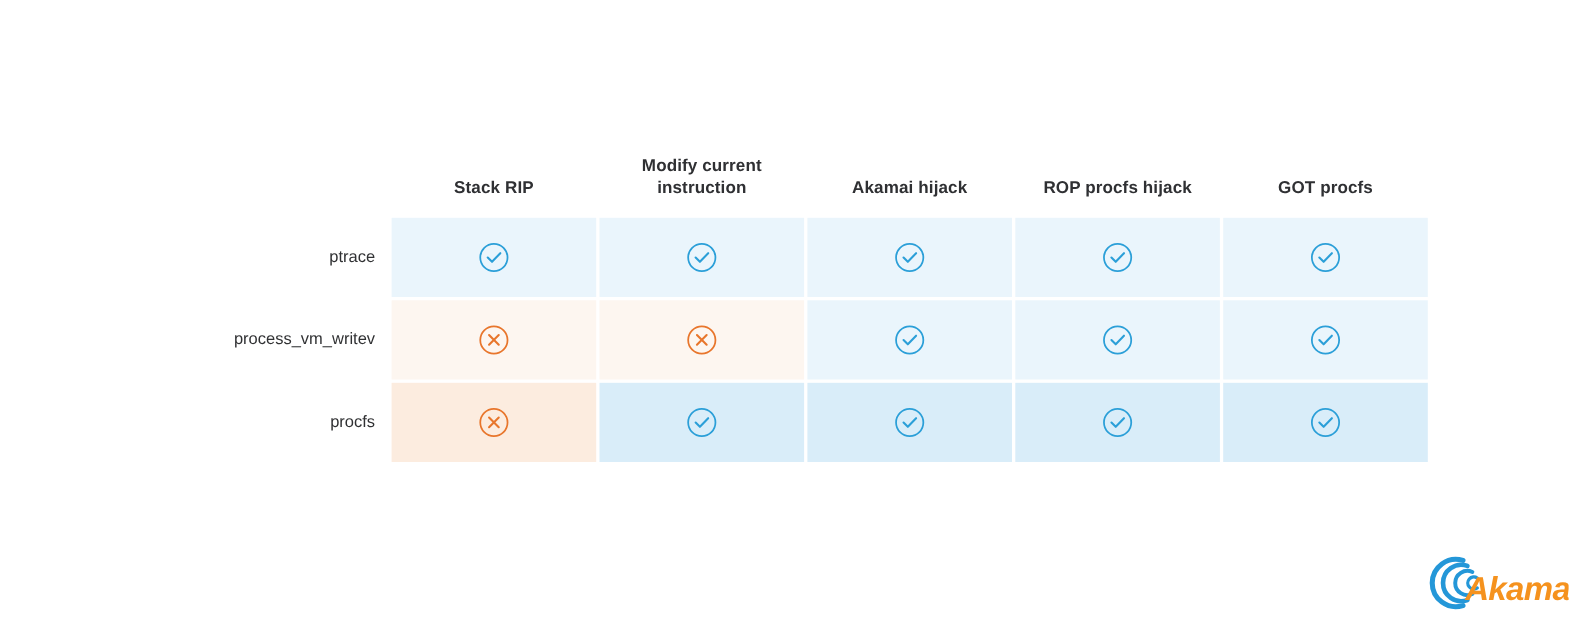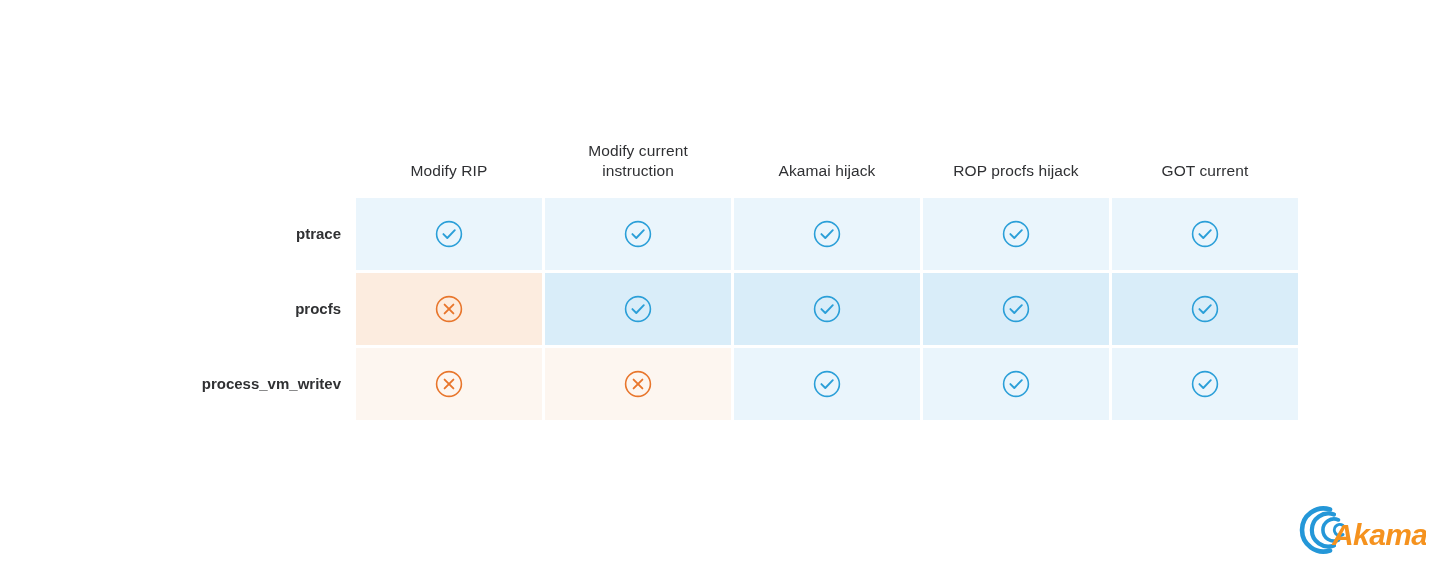--- a/index.html
+++ b/index.html
@@ -35,36 +35,36 @@
   .rowhead-col {
     width: 170px;
   }
 
   th.col-head {
     width: 174px;
     padding: 0 6px 14px 6px;
     vertical-align: bottom;
     text-align: center;
     font-size: 15.5px;
-    font-weight: normal;
+    font-weight: bold;
     color: #2f3033;
     line-height: 1.28;
     letter-spacing: .1px;
   }
 
   th.corner-head {
     padding: 0;
     background: transparent;
   }
 
   td.row-head {
     text-align: right;
     padding-right: 12px;
     font-size: 15px;
-    font-weight: bold;
+    font-weight: normal;
     color: #303133;
     white-space: nowrap;
     background: transparent;
     vertical-align: middle;
   }
 
   td.cell {
     height: 72px;
     text-align: center;
     vertical-align: middle;
@@ -107,37 +107,60 @@
       <col class="rowhead-col">
       <col>
         <col>
         <col>
         <col>
         <col>
     </colgroup>
     <thead>
       <tr>
         <th class="corner-head"></th>
-        <th class="col-head">Modify RIP</th>
+        <th class="col-head">Stack RIP</th>
         <th class="col-head">Modify current instruction</th>
         <th class="col-head">Akamai hijack</th>
         <th class="col-head">ROP procfs hijack</th>
-        <th class="col-head">GOT current</th>
+        <th class="col-head">GOT procfs</th>
       </tr>
     </thead>
     <tbody id="matrix-body">
         <tr>
           <td class="row-head">ptrace</td>
           <td class="cell tint-blue-light"><span class="status-icon"><svg width="30" height="30" viewBox="0 0 30 30">
                 <circle cx="15" cy="15" r="12.4" fill="none" stroke="#2b9fd8" stroke-width="1.6"></circle>
                 <path d="M9.4 15.1 L13.3 19 L20.8 11.2" fill="none" stroke="#2b9fd8" stroke-width="1.9" stroke-linecap="round" stroke-linejoin="round"></path>
               </svg></span></td>
           <td class="cell tint-blue-light"><span class="status-icon"><svg width="30" height="30" viewBox="0 0 30 30">
                 <circle cx="15" cy="15" r="12.4" fill="none" stroke="#2b9fd8" stroke-width="1.6"></circle>
                 <path d="M9.4 15.1 L13.3 19 L20.8 11.2" fill="none" stroke="#2b9fd8" stroke-width="1.9" stroke-linecap="round" stroke-linejoin="round"></path>
+              </svg></span></td>
+          <td class="cell tint-blue-light"><span class="status-icon"><svg width="30" height="30" viewBox="0 0 30 30">
+                <circle cx="15" cy="15" r="12.4" fill="none" stroke="#2b9fd8" stroke-width="1.6"></circle>
+                <path d="M9.4 15.1 L13.3 19 L20.8 11.2" fill="none" stroke="#2b9fd8" stroke-width="1.9" stroke-linecap="round" stroke-linejoin="round"></path>
+              </svg></span></td>
+          <td class="cell tint-blue-light"><span class="status-icon"><svg width="30" height="30" viewBox="0 0 30 30">
+                <circle cx="15" cy="15" r="12.4" fill="none" stroke="#2b9fd8" stroke-width="1.6"></circle>
+                <path d="M9.4 15.1 L13.3 19 L20.8 11.2" fill="none" stroke="#2b9fd8" stroke-width="1.9" stroke-linecap="round" stroke-linejoin="round"></path>
+              </svg></span></td>
+          <td class="cell tint-blue-light"><span class="status-icon"><svg width="30" height="30" viewBox="0 0 30 30">
+                <circle cx="15" cy="15" r="12.4" fill="none" stroke="#2b9fd8" stroke-width="1.6"></circle>
+                <path d="M9.4 15.1 L13.3 19 L20.8 11.2" fill="none" stroke="#2b9fd8" stroke-width="1.9" stroke-linecap="round" stroke-linejoin="round"></path>
+              </svg></span></td>
+        </tr>
+        <tr>
+          <td class="row-head">process_vm_writev</td>
+          <td class="cell tint-orange-light"><span class="status-icon"><svg width="30" height="30" viewBox="0 0 30 30">
+                <circle cx="15" cy="15" r="12.4" fill="none" stroke="#e8762c" stroke-width="1.6"></circle>
+                <path d="M10.6 10.6 L19.4 19.4 M19.4 10.6 L10.6 19.4" fill="none" stroke="#e8762c" stroke-width="1.9" stroke-linecap="round"></path>
+              </svg></span></td>
+          <td class="cell tint-orange-light"><span class="status-icon"><svg width="30" height="30" viewBox="0 0 30 30">
+                <circle cx="15" cy="15" r="12.4" fill="none" stroke="#e8762c" stroke-width="1.6"></circle>
+                <path d="M10.6 10.6 L19.4 19.4 M19.4 10.6 L10.6 19.4" fill="none" stroke="#e8762c" stroke-width="1.9" stroke-linecap="round"></path>
               </svg></span></td>
           <td class="cell tint-blue-light"><span class="status-icon"><svg width="30" height="30" viewBox="0 0 30 30">
                 <circle cx="15" cy="15" r="12.4" fill="none" stroke="#2b9fd8" stroke-width="1.6"></circle>
                 <path d="M9.4 15.1 L13.3 19 L20.8 11.2" fill="none" stroke="#2b9fd8" stroke-width="1.9" stroke-linecap="round" stroke-linejoin="round"></path>
               </svg></span></td>
           <td class="cell tint-blue-light"><span class="status-icon"><svg width="30" height="30" viewBox="0 0 30 30">
                 <circle cx="15" cy="15" r="12.4" fill="none" stroke="#2b9fd8" stroke-width="1.6"></circle>
                 <path d="M9.4 15.1 L13.3 19 L20.8 11.2" fill="none" stroke="#2b9fd8" stroke-width="1.9" stroke-linecap="round" stroke-linejoin="round"></path>
               </svg></span></td>
           <td class="cell tint-blue-light"><span class="status-icon"><svg width="30" height="30" viewBox="0 0 30 30">
@@ -157,43 +180,20 @@
               </svg></span></td>
           <td class="cell tint-blue-mid"><span class="status-icon"><svg width="30" height="30" viewBox="0 0 30 30">
                 <circle cx="15" cy="15" r="12.4" fill="none" stroke="#2b9fd8" stroke-width="1.6"></circle>
                 <path d="M9.4 15.1 L13.3 19 L20.8 11.2" fill="none" stroke="#2b9fd8" stroke-width="1.9" stroke-linecap="round" stroke-linejoin="round"></path>
               </svg></span></td>
           <td class="cell tint-blue-mid"><span class="status-icon"><svg width="30" height="30" viewBox="0 0 30 30">
                 <circle cx="15" cy="15" r="12.4" fill="none" stroke="#2b9fd8" stroke-width="1.6"></circle>
                 <path d="M9.4 15.1 L13.3 19 L20.8 11.2" fill="none" stroke="#2b9fd8" stroke-width="1.9" stroke-linecap="round" stroke-linejoin="round"></path>
               </svg></span></td>
           <td class="cell tint-blue-mid"><span class="status-icon"><svg width="30" height="30" viewBox="0 0 30 30">
-                <circle cx="15" cy="15" r="12.4" fill="none" stroke="#2b9fd8" stroke-width="1.6"></circle>
-                <path d="M9.4 15.1 L13.3 19 L20.8 11.2" fill="none" stroke="#2b9fd8" stroke-width="1.9" stroke-linecap="round" stroke-linejoin="round"></path>
-              </svg></span></td>
-        </tr>
-        <tr>
-          <td class="row-head">process_vm_writev</td>
-          <td class="cell tint-orange-light"><span class="status-icon"><svg width="30" height="30" viewBox="0 0 30 30">
-                <circle cx="15" cy="15" r="12.4" fill="none" stroke="#e8762c" stroke-width="1.6"></circle>
-                <path d="M10.6 10.6 L19.4 19.4 M19.4 10.6 L10.6 19.4" fill="none" stroke="#e8762c" stroke-width="1.9" stroke-linecap="round"></path>
-              </svg></span></td>
-          <td class="cell tint-orange-light"><span class="status-icon"><svg width="30" height="30" viewBox="0 0 30 30">
-                <circle cx="15" cy="15" r="12.4" fill="none" stroke="#e8762c" stroke-width="1.6"></circle>
-                <path d="M10.6 10.6 L19.4 19.4 M19.4 10.6 L10.6 19.4" fill="none" stroke="#e8762c" stroke-width="1.9" stroke-linecap="round"></path>
-              </svg></span></td>
-          <td class="cell tint-blue-light"><span class="status-icon"><svg width="30" height="30" viewBox="0 0 30 30">
-                <circle cx="15" cy="15" r="12.4" fill="none" stroke="#2b9fd8" stroke-width="1.6"></circle>
-                <path d="M9.4 15.1 L13.3 19 L20.8 11.2" fill="none" stroke="#2b9fd8" stroke-width="1.9" stroke-linecap="round" stroke-linejoin="round"></path>
-              </svg></span></td>
-          <td class="cell tint-blue-light"><span class="status-icon"><svg width="30" height="30" viewBox="0 0 30 30">
-                <circle cx="15" cy="15" r="12.4" fill="none" stroke="#2b9fd8" stroke-width="1.6"></circle>
-                <path d="M9.4 15.1 L13.3 19 L20.8 11.2" fill="none" stroke="#2b9fd8" stroke-width="1.9" stroke-linecap="round" stroke-linejoin="round"></path>
-              </svg></span></td>
-          <td class="cell tint-blue-light"><span class="status-icon"><svg width="30" height="30" viewBox="0 0 30 30">
                 <circle cx="15" cy="15" r="12.4" fill="none" stroke="#2b9fd8" stroke-width="1.6"></circle>
                 <path d="M9.4 15.1 L13.3 19 L20.8 11.2" fill="none" stroke="#2b9fd8" stroke-width="1.9" stroke-linecap="round" stroke-linejoin="round"></path>
               </svg></span></td>
         </tr>
       </tbody>
   </table>
 
   <div id="akamai-logo">
     <svg width="132" height="56" viewBox="0 0 132 56" xmlns="http://www.w3.org/2000/svg">
       <g fill="none" stroke="#2497d8" stroke-linecap="round">

